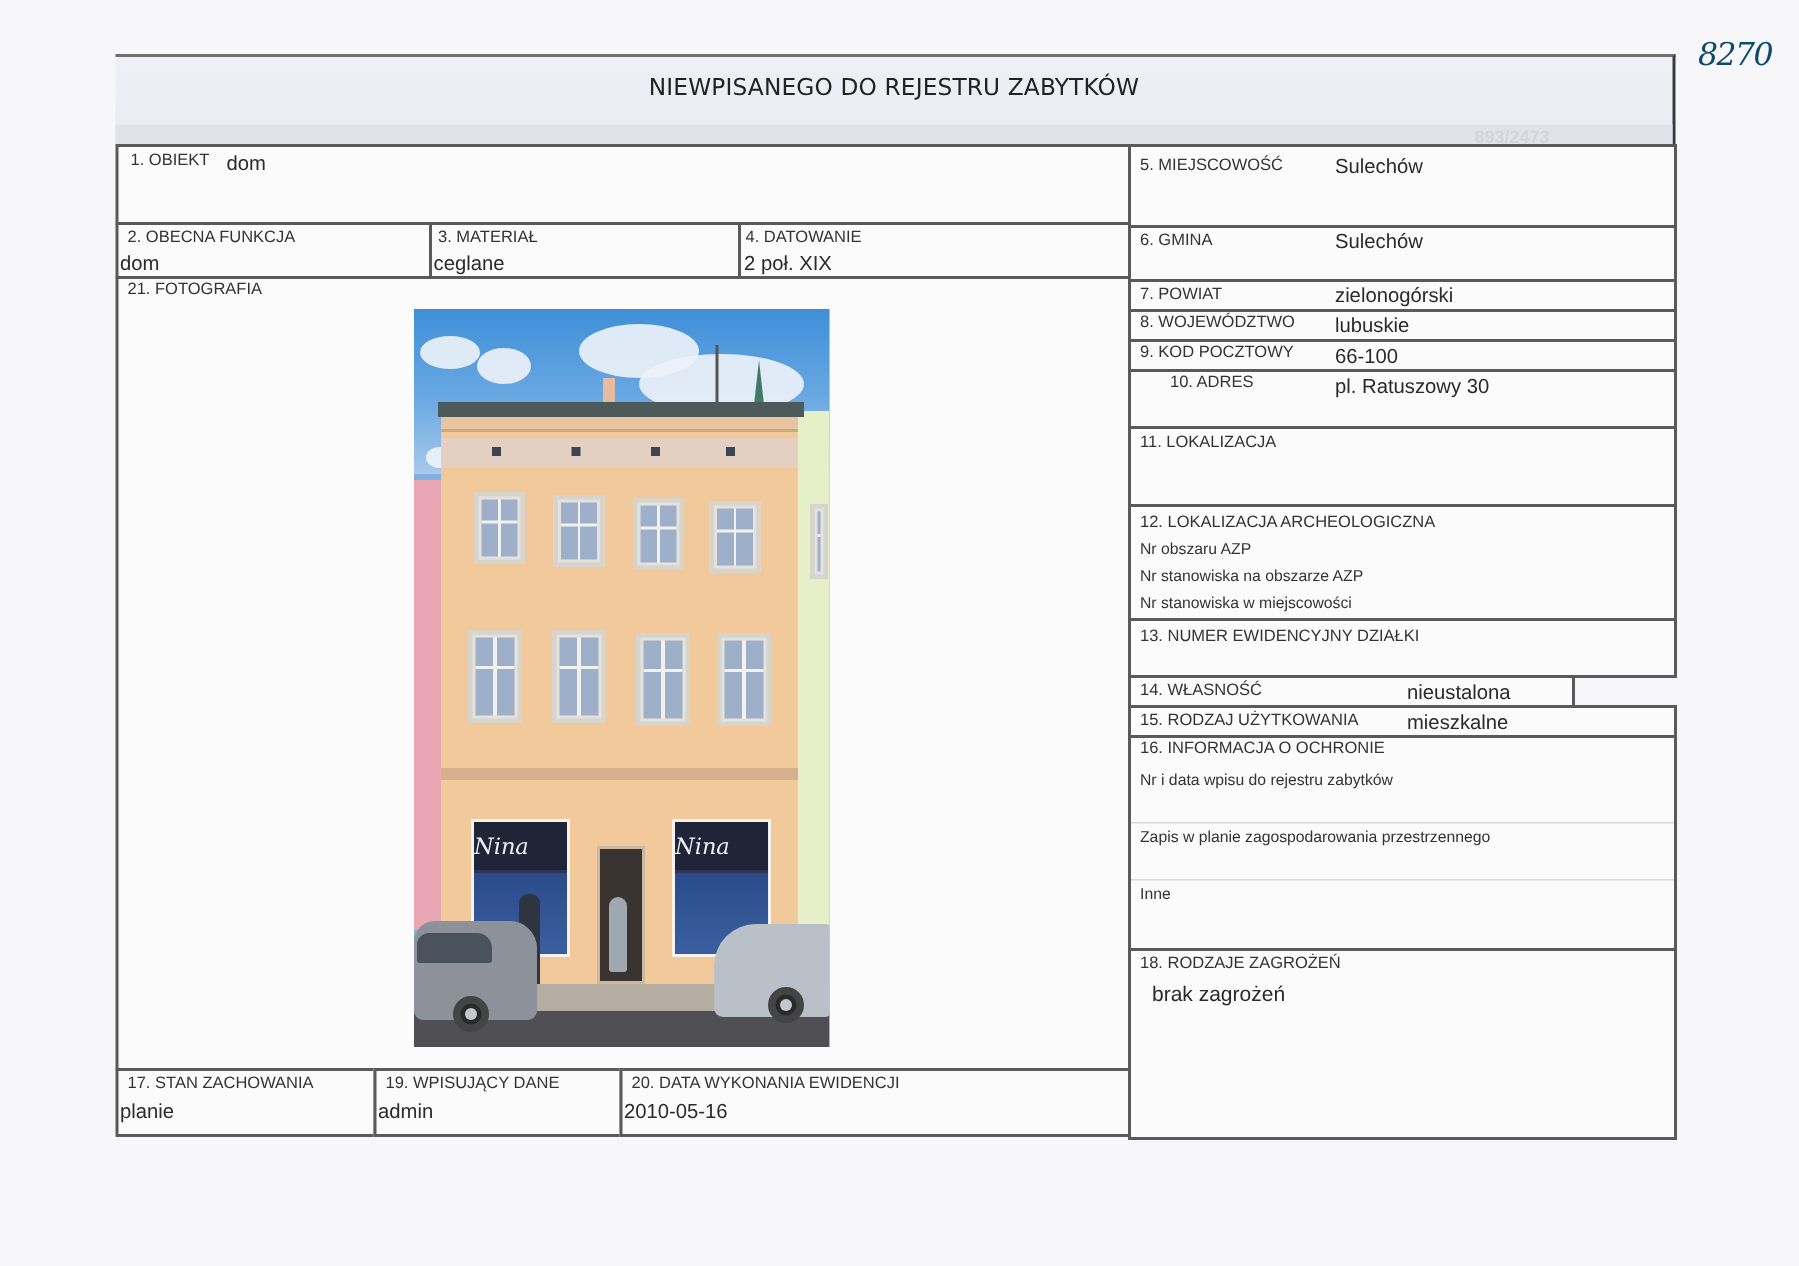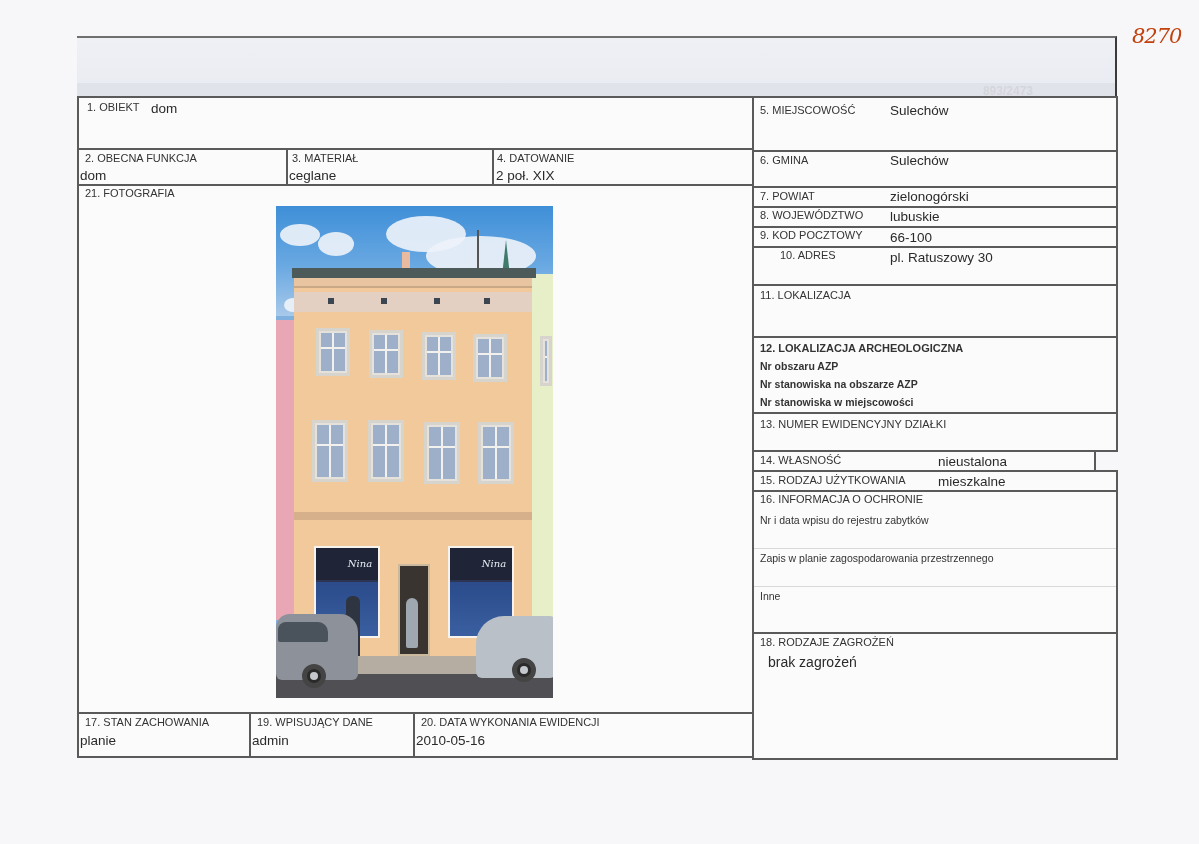--- a/index.html
+++ b/index.html
@@ -28,21 +28,21 @@
       font-size: 15.5px; line-height: 20px; color: #222;
       letter-spacing: 0.1px;
     }
     .ghost-num {
       position: absolute; right: 82px; top: 46px;
       font-size: 12px; font-weight: bold; color: #d4d6dc;
     }
     .handwritten {
       left: 1132px; top: 24px;
       font-family: "DejaVu Serif", serif; font-style: italic;
-      font-size: 21px; color: #c2410c; letter-spacing: -1px;
+      font-size: 21px; color: #0c4a6e; letter-spacing: -1px;
     }
     .cell {
       position: absolute;
       border: 2px solid #5a5a5a;
       background: #fbfbfc;
     }
     .lbl {
       position: absolute; font-size: 11px; color: #333; white-space: nowrap;
     }
     .val {
@@ -69,38 +69,39 @@
     .frieze { position: absolute; left: 18px; top: 86px; width: 238px; height: 20px; background: #e4d0c2; }
     .attic-win { position: absolute; width: 6px; height: 6px; background: #3c4650; top: 92px; }
     .bldg-left { position: absolute; left: 0; top: 114px; width: 24px; height: 300px; background: #e9a6b4; }
     .bldg-right { position: absolute; left: 246px; top: 68px; width: 31px; height: 350px; background: #e6efc8; }
     .win { position: absolute; width: 34px; height: 48px; background: #e5e2dc; border: 3px solid #d7d4ce; }
     .win::before { content: ""; position: absolute; inset: 2px; background: linear-gradient(90deg, #9eb0c9 0 46%, #f3f1ed 46% 54%, #9eb0c9 54%); }
     .win::after { content: ""; position: absolute; left: 2px; right: 2px; top: 38%; height: 2px; background: #f3f1ed; }
     .band { position: absolute; left: 18px; top: 306px; width: 238px; height: 8px; background: #d6b08a; }
     .shop { position: absolute; width: 66px; height: 92px; background: #2e3552; border: 2px solid #f6f3ee; }
     .shop-sign { position: absolute; left: 0; top: 0; width: 100%; height: 32px; background: #1f2436;
-      color: #e9eef6; font-family: "DejaVu Serif", serif; font-style: italic; font-size: 10px;
-      text-align: center; line-height: 32px; padding-left: 26px; }
+      color: #e9eef6; font-family: "DejaVu Serif", serif; font-style: italic; font-size: 15px;
+      text-align: left; line-height: 32px; }
     .shop-inner { position: absolute; left: 0; top: 34px; right: 0; bottom: 0; background: linear-gradient(#2b4b8a, #3a5fa0); }
     .door { position: absolute; left: 122px; top: 358px; width: 32px; height: 92px; background: #3a3430; border: 2px solid #cbb99e; }
     .pavement { position: absolute; left: 0; top: 450px; width: 100%; height: 18px; background: #b5aca2; }
     .road { position: absolute; left: 0; top: 468px; width: 100%; height: 24px; background: #4f4f54; }
     .car { position: absolute; background: #9aa0a8; border-radius: 14px 18px 6px 6px; }
     .wheel { position: absolute; width: 24px; height: 24px; border-radius: 50%; background: #2a2a2a; border: 5px solid #444; }
     .wheel::after { content: ""; position: absolute; inset: 3px; border-radius: 50%; background: #c4c8cc; }
     .person { position: absolute; background: #2f3540; border-radius: 6px 6px 2px 2px; }
   </style>
 </head>
 <body>
 
 <div class="abs header-band">
   <div class="ghost"></div>
   <span class="ghost-num">893/2473</span>
   <div class="header-title">
+    <div>NIEWPISANEGO DO REJESTRU ZABYTKÓW</div>
   </div>
 </div>
 <div class="abs handwritten">8270</div>
 
 <div class="cell" style="left:77px;top:96px;width:677px;height:54px;">
   <span class="lbl" style="left:8px;top:3px;">1. OBIEKT</span>
   <span class="val" style="left:72px;top:3px;">dom</span>
 </div>
 
 <div class="cell" style="left:77px;top:148px;width:211px;height:38px;">
@@ -194,30 +195,30 @@
   <span class="lbl" style="left:6px;top:1px;">9. KOD POCZTOWY</span>
   <span class="val" style="left:136px;top:2px;">66-100</span>
 </div>
 <div class="cell" style="left:752px;top:246px;width:366px;height:40px;">
   <span class="lbl" style="left:6px;top:1px;margin-left:20px;">10. ADRES</span>
   <span class="val" style="left:136px;top:2px;">pl. Ratuszowy 30</span>
 </div>
 <div class="cell" style="left:752px;top:284px;width:366px;height:54px;">
   <span class="lbl" style="left:6px;top:3px;">11. LOKALIZACJA</span>
 </div>
-<div class="cell" style="left:752px;top:336px;width:366px;height:78px;font-weight:bold;">
+<div class="cell" style="left:752px;top:336px;width:366px;height:78px;">
   <span class="lbl" style="left:6px;top:4px;">12. LOKALIZACJA ARCHEOLOGICZNA</span>
   <span class="sub" style="left:6px;top:22px;">Nr obszaru AZP</span>
   <span class="sub" style="left:6px;top:40px;">Nr stanowiska na obszarze AZP</span>
   <span class="sub" style="left:6px;top:58px;">Nr stanowiska w miejscowości</span>
 </div>
 <div class="cell" style="left:752px;top:412px;width:366px;height:40px;">
   <span class="lbl" style="left:6px;top:4px;">13. NUMER EWIDENCYJNY DZIAŁKI</span>
 </div>
-<div class="cell" style="left:752px;top:450px;width:344px;height:22px;">
+<div class="cell" style="left:752px;top:450px;width:298px;height:22px;">
   <span class="lbl" style="left:6px;top:2px;">14. WŁASNOŚĆ</span>
   <span class="val" style="left:184px;top:2px;">nieustalona</span>
 </div>
 <div class="cell" style="left:752px;top:470px;width:366px;height:22px;">
   <span class="lbl" style="left:6px;top:2px;">15. RODZAJ UŻYTKOWANIA</span>
   <span class="val" style="left:184px;top:2px;">mieszkalne</span>
 </div>
 <div class="cell" style="left:752px;top:490px;width:366px;height:144px;">
   <span class="lbl" style="left:6px;top:1px;">16. INFORMACJA O OCHRONIE</span>
   <span class="sub" style="left:6px;top:22px;">Nr i data wpisu do rejestru zabytków</span>

